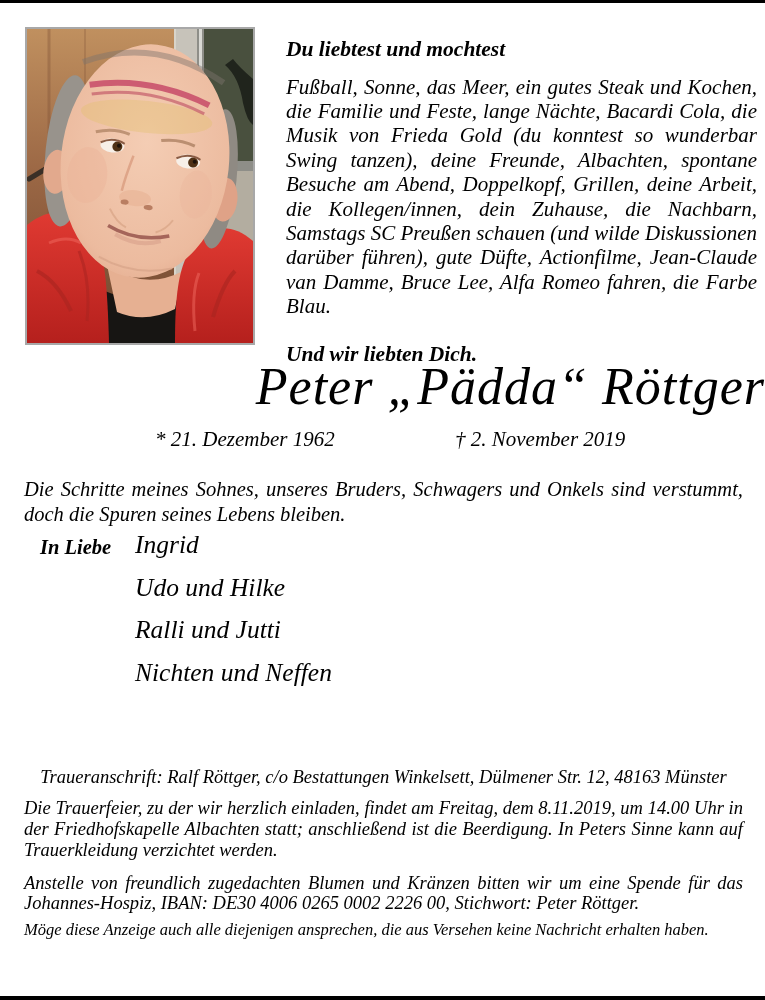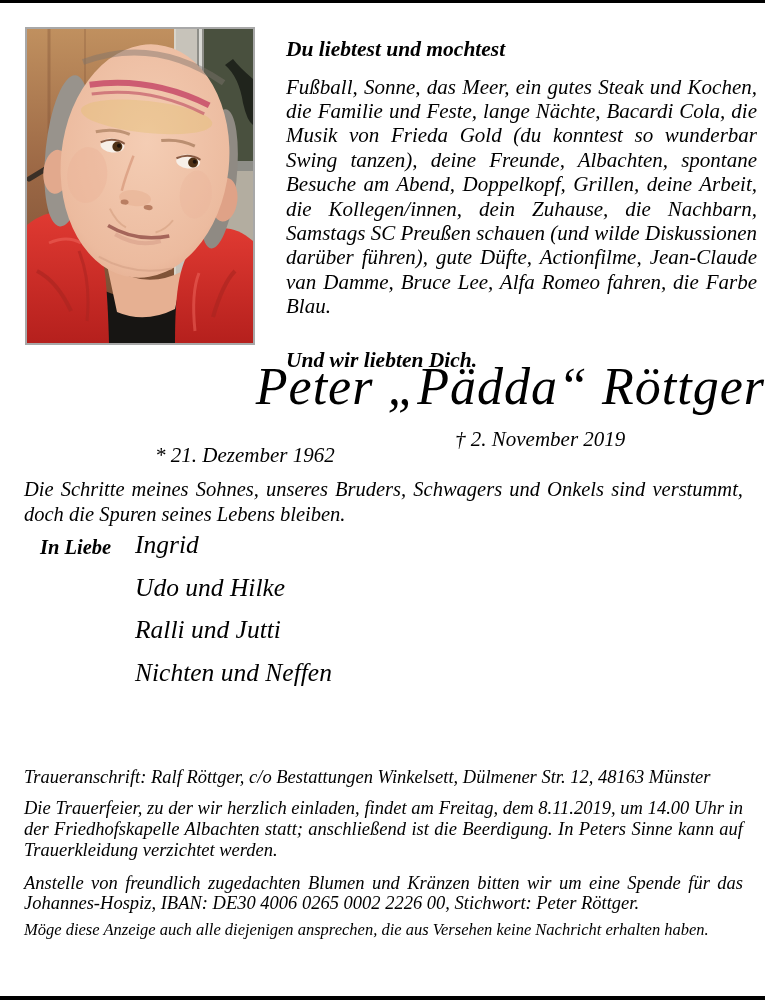--- a/index.html
+++ b/index.html
@@ -25,33 +25,33 @@
   .photo-frame svg { display: block; width: 226px; height: 314px; }
 
   .tribute {
     position: absolute; left: 286px; top: 38px; width: 471px;
     font-style: italic;
   }
   .tribute-header, .tribute-footer {
     font-weight: bold; font-size: 21.5px; line-height: 1.1;
   }
   .tribute-body {
-    margin-top: 13px; margin-bottom: 30px;
+    margin-top: 13px; margin-bottom: 24px;
     font-size: 21px; line-height: 24.4px;
     text-align: justify; text-align-last: left;
   }
 
   .name-title {
     position: absolute; left: 0; top: 356px; width: 100%;
     text-align: right; font-style: italic;
     font-size: 52px; line-height: 1.2; letter-spacing: 1px;
     white-space: nowrap;
   }
   .dates { position: absolute; top: 427px; left: 0; width: 100%; font-style: italic; font-size: 21px; }
-  .date-birth { position: absolute; left: 155px; top: 0; white-space: nowrap; margin-top: 16px; }
+  .date-birth { position: absolute; left: 155px; top: 0; white-space: nowrap; }
   .date-death { position: absolute; left: 455px; top: 0; white-space: nowrap; }
 
   .eulogy {
     position: absolute; left: 24px; top: 477px; width: 719px;
     font-style: italic; font-size: 20.5px; line-height: 25px;
     text-align: justify; text-align-last: left;
   }
 
   .farewell { position: absolute; left: 0; top: 532px; width: 765px; }
   .farewell-label {
@@ -63,21 +63,21 @@
   .mourner {
     font-style: italic; font-size: 25.5px; line-height: 25px;
     margin-bottom: 17.5px; white-space: nowrap;
   }
 
   .notices {
     position: absolute; left: 24px; top: 767px; width: 719px;
     font-style: italic; font-size: 18.5px; line-height: 1.13;
   }
   .notices p { margin: 0; }
-  .notice-address { margin-bottom: 10px !important; white-space: nowrap; }
+  .notice-address { margin-bottom: 10px !important; white-space: nowrap; text-align: center; }
   .notice-funeral { margin-bottom: 12px !important; text-align: justify; text-align-last: left; }
   .notice-thanks  { margin-bottom: 11px !important; text-align: justify; text-align-last: left; }
   .notice-donation{ margin-bottom: 7px  !important; text-align: justify; text-align-last: left; }
   .notice-apology { font-size: 16.5px; }
 </style>
 </head>
 <body>
 
 <div class="sheet">
 

